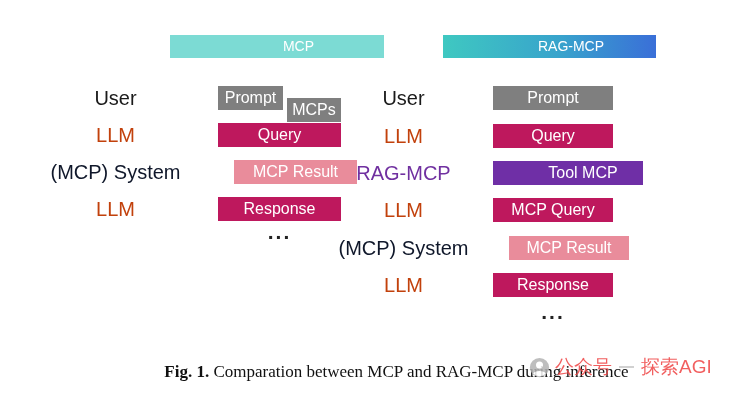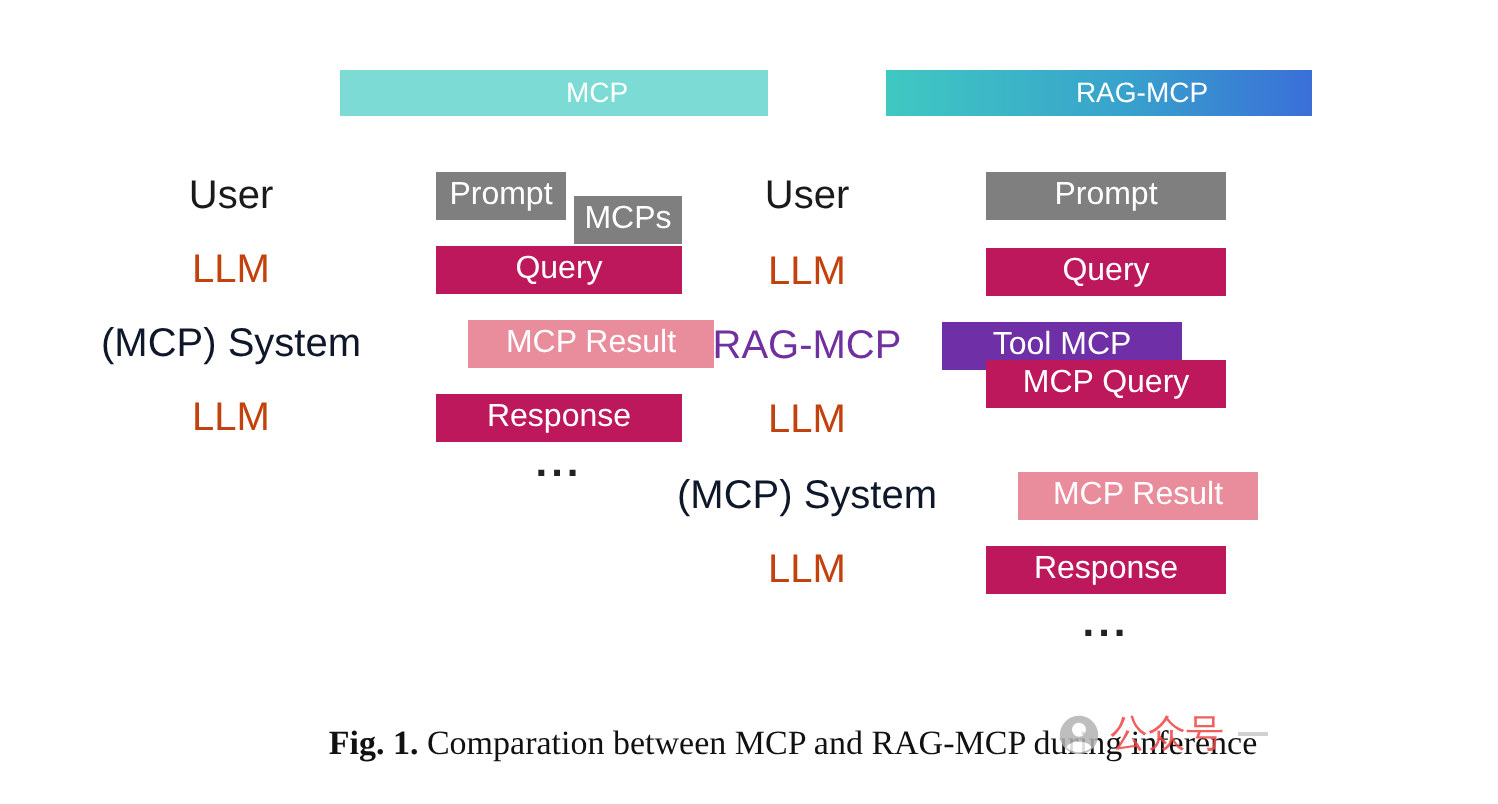--- a/index.html
+++ b/index.html
@@ -140,24 +140,24 @@
   <div>
     <div class="hdr hdr-grad" style="left:443px; top:35px; width:170px;">RAG-MCP</div>
 
     <div class="lbl r-lbl lbl-user" style="top:86px;">User</div>
     <div class="box box-gray" style="left:493px; top:86px; width:120px;">Prompt</div>
 
     <div class="lbl r-lbl lbl-llm" style="top:124px;">LLM</div>
     <div class="box box-green" style="left:493px; top:124px; width:120px;">Query</div>
 
     <div class="lbl r-lbl lbl-ragmcp" style="top:161px;">RAG-MCP</div>
-    <div class="box box-purple" style="left:471px; top:161px; width:120px;">Tool MCP</div>
+    <div class="box box-purple" style="left:493px; top:161px; width:120px;padding-left:30px;">Tool MCP</div>
 
     <div class="lbl r-lbl lbl-llm" style="top:198px;">LLM</div>
-    <div class="box box-green" style="left:493px; top:180px; width:120px;">MCP Query</div>
+    <div class="box box-green" style="left:493px; top:198px; width:120px;">MCP Query</div>
 
     <div class="lbl r-lbl lbl-system" style="top:236px;">(MCP) System</div>
     <div class="box box-pink" style="left:493px; top:236px; width:120px;">MCP Result</div>
 
     <div class="lbl r-lbl lbl-llm" style="top:273px;">LLM</div>
     <div class="box box-green" style="left:493px; top:273px; width:120px;">Response</div>
 
     <div class="dots" style="left:493px; top:300px; width:120px;">...</div>
   </div>
 
@@ -169,15 +169,16 @@
   <div class="watermark">
     <span class="wm-icon">
       <svg width="21" height="21" viewBox="0 0 24 24">
         <circle cx="12" cy="12" r="11" fill="#b3b3b3"></circle>
         <circle cx="12" cy="9" r="4" fill="#ffffff"></circle>
         <path d="M4.8 19.2 C6.2 14.8 17.8 14.8 19.2 19.2 A11 11 0 0 1 4.8 19.2 Z" fill="#ffffff"></path>
       </svg>
     </span>
     <span class="wm-text">公众号</span>
     <span class="wm-dash"></span>
+    <span class="wm-text">探索AGI</span>
   </div>
 
 </div>
 
 </body></html>

